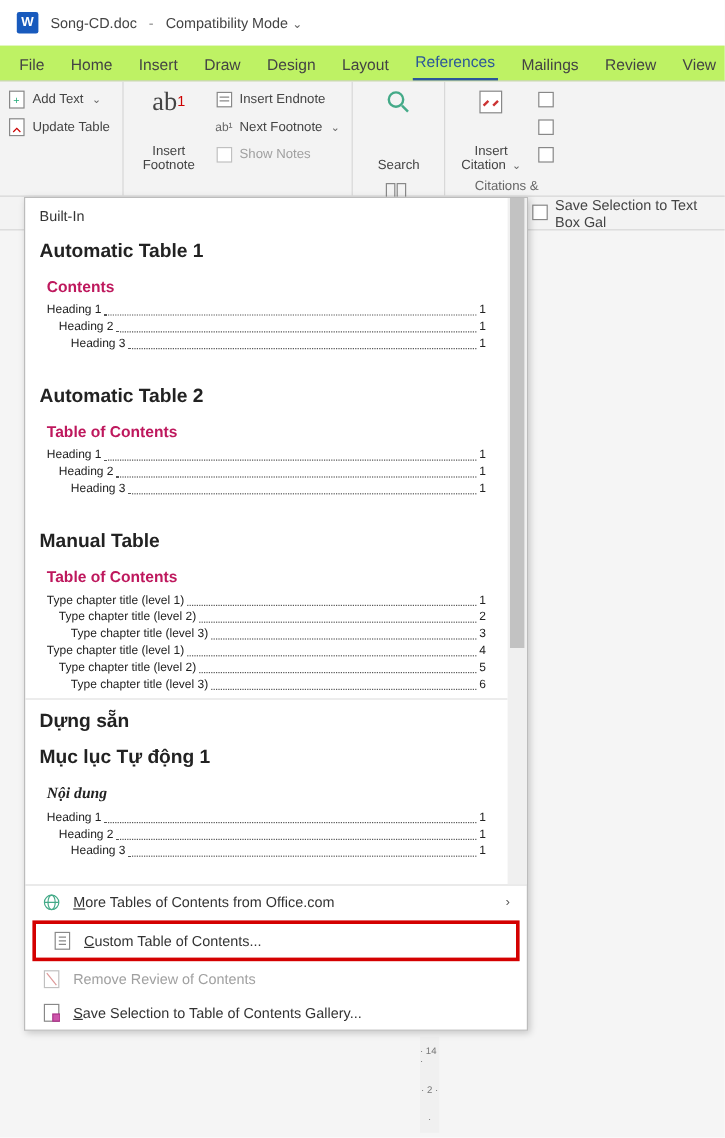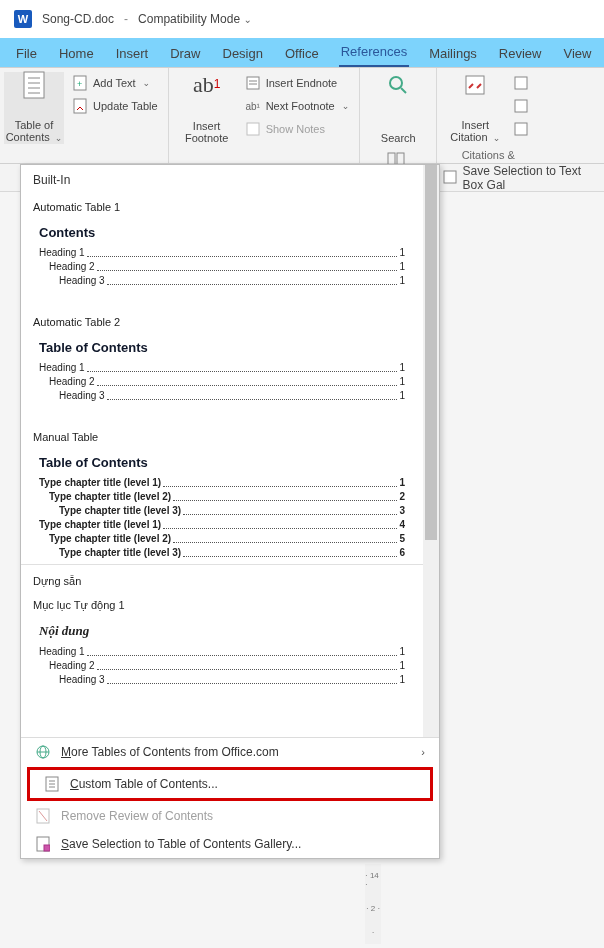--- a/index.html
+++ b/index.html
@@ -1,21 +1,21 @@
 <!DOCTYPE html>
 <html><head>
 <meta charset="utf-8">
 <style>
   * { box-sizing: border-box; margin: 0; padding: 0; font-family: "Segoe UI", Arial, sans-serif; }
   body { width: 604px; height: 948px; background: #f5f5f5; overflow: hidden; position: relative; }
   .titlebar { height: 38px; background: #fff; display: flex; align-items: center; gap: 10px; padding-left: 14px; font-size: 12px; color: #444; }
   .w-icon { width: 18px; height: 18px; background: #185abd; color: #fff; display: flex; align-items: center; justify-content: center; font-weight: bold; font-size: 11px; border-radius: 2px; }
   .titlebar .sep { color: #888; }
   .titlebar .chev { color: #666; font-size: 10px; }
-  .menubar { display: flex; gap: 18px; background: #7dd3fc; padding: 0 14px; height: 30px; align-items: flex-end; font-size: 13px; color: #444; border-bottom: 1px solid #d0d0d0; }
+  .menubar { display: flex; gap: 18px; background: #bef264; padding: 0 14px; height: 30px; align-items: flex-end; font-size: 13px; color: #444; border-bottom: 1px solid #d0d0d0; }
   .menubar .tab { padding: 6px 2px; cursor: pointer; }
   .menubar .tab.active { color: #2b579a; border-bottom: 2px solid #2b579a; margin-top: 20px; }
   .ribbon { background: #f3f3f3; display: flex; height: 96px; border-bottom: 1px solid #d0d0d0; font-size: 11px; color: #444; }
   .group { border-right: 1px solid #d8d8d8; padding: 4px 8px 2px 8px; display: flex; flex-direction: column; justify-content: space-between; }
   .group-label { text-align: center; font-size: 11px; color: #666; padding-top: 2px; }
   .big-btn { display: flex; flex-direction: column; align-items: center; justify-content: space-between; width: 60px; height: 72px; gap: 2px; background: #e6e6e6; }
   .big-btn.plain { background: transparent; }
   .big-btn .ic { width: 26px; height: 26px; display: flex; align-items: center; justify-content: center; }
   .big-btn .lbl { text-align: center; font-size: 11px; line-height: 12px; }
   .small-row { display: flex; align-items: center; gap: 5px; height: 22px; padding: 0 2px; white-space: nowrap; }
@@ -31,81 +31,68 @@
   .extra-row { background: #f3f3f3; display: flex; height: 28px; align-items: center; font-size: 12px; color: #444; border-bottom: 1px solid #d8d8d8; }
 
   .dropdown { position: absolute; left: 20px; top: 164px; width: 420px; background: #fff; border: 1px solid #bcbcbc; box-shadow: 2px 2px 6px rgba(0,0,0,.2); z-index: 10; }
   .dd-scroll { height: 572px; overflow: hidden; position: relative; }
   .dd-scrollbar { position: absolute; right: 0; top: 0; width: 16px; height: 100%; background: #f0f0f0; }
   .dd-scrollbar .thumb { position: absolute; left: 2px; width: 12px; top: 0; height: 375px; background: #c2c2c2; }
   .dd-scrollbar .arr { position: absolute; left: 0; width: 16px; height: 14px; display: flex; align-items: center; justify-content: center; font-size: 8px; color: #555; }
   .dd-scrollbar .arr.top { top: 0; }
   .dd-content { padding: 0; font-size: 12px; color: #333; }
   .dd-section-hd { font-weight: normal; padding: 8px 12px 4px 12px; font-size: 12px; }
-  .dd-subhd { font-weight: normal; padding: 10px 12px 8px 12px; font-size: 11px; color: #222; }
+  .dd-subhd { font-weight: bold; padding: 10px 12px 8px 12px; font-size: 16px; color: #222; }
   .toc-preview { padding: 4px 18px 18px 18px; font-size: 11px; }
-  .toc-title { color: #0f172a; font-weight: 600; font-size: 13px; margin-bottom: 6px; }
+  .toc-title { color: #be185d; font-weight: 600; font-size: 13px; margin-bottom: 6px; }
   .toc-title.black { color: #222; }
   .toc-line { display: flex; justify-content: space-between; font-size: 10px; color: #222; line-height: 14px; }
   .toc-line .t { white-space: nowrap; }
   .toc-line .dots { flex: 1; border-bottom: 1px dotted #555; margin: 0 2px 3px 2px; }
   .toc-line .pg { }
   .indent1 { padding-left: 10px; }
   .indent2 { padding-left: 20px; }
-  .bold .t, .bold .pg { font-weight: bold; }
+  .bold .t, .bold .pg { font-weight: normal; }
   .dd-bottom { border-top: 1px solid #dcdcdc; }
   .dd-item { display: flex; align-items: center; gap: 10px; height: 28px; padding: 0 14px; font-size: 12px; color: #333; }
   .dd-item .ic { width: 16px; height: 16px; display: flex; align-items: center; justify-content: center; }
   .dd-item.disabled { color: #a0a0a0; }
   .dd-item .chev-r { margin-left: auto; font-size: 11px; color: #555; }
   .dd-item .u { text-decoration: underline; }
   .highlight-box { border: 3px solid #d40000; margin: 1px 6px; }
 
-  .ruler-v { position: absolute; left: 365px; top: 864px; width: 16px; height: 80px; background: #f0f0f0; font-size: 8px; color: #777; display: flex; flex-direction: column; align-items: center; justify-content: space-around; }
+  .ruler-v { position: absolute; left: 350px; top: 864px; width: 16px; height: 80px; background: #f0f0f0; font-size: 8px; color: #777; display: flex; flex-direction: column; align-items: center; justify-content: space-around; }
 </style>
 </head>
 <body>
 
 <div class="titlebar">
   <div class="w-icon">W</div>
   <span>Song-CD.doc</span>
   <span class="sep">-</span>
   <span><span>Compatibility Mode</span> <span class="chev">⌄</span></span>
 </div>
 
 <div class="menubar">
   <div class="tab">File</div>
   <div class="tab">Home</div>
   <div class="tab">Insert</div>
   <div class="tab">Draw</div>
   <div class="tab">Design</div>
-  <div class="tab">Office</div>
+  <div class="tab">Layout</div>
   <div class="tab active">References</div>
   <div class="tab">Mailings</div>
   <div class="tab">Review</div>
   <div class="tab">View</div>
 </div>
 
 <div class="ribbon">
 
   <div class="group" style="padding-left:4px;">
     <div style="display:flex; gap:6px;">
-      <div class="big-btn">
-        <div class="ic">
-          <svg width="24" height="28">
-              <rect x="2" y="1" width="20" height="26" fill="#fff" stroke="#888"></rect>
-              <line x1="6" y1="7" x2="18" y2="7" stroke="#888"></line>
-              <line x1="6" y1="12" x2="18" y2="12" stroke="#888"></line>
-              <line x1="6" y1="17" x2="18" y2="17" stroke="#888"></line>
-              <line x1="6" y1="22" x2="18" y2="22" stroke="#888"></line>
-            </svg>
-        </div>
-        <div class="lbl"><span style="white-space:pre-line;">Table of
-Contents</span> <span class="chev-s">⌄</span></div>
-      </div>
       <div class="stack">
         <div class="small-row">
           <div class="ic">
               <svg width="14" height="16">
                 <rect x="1" y="1" width="12" height="14" fill="#fff" stroke="#888"></rect>
                 <text x="4" y="12" font-size="9" fill="#2a7">+</text>
               </svg>
             </div>
           <span>Add Text</span>
             <span class="chev-s">⌄</span>

